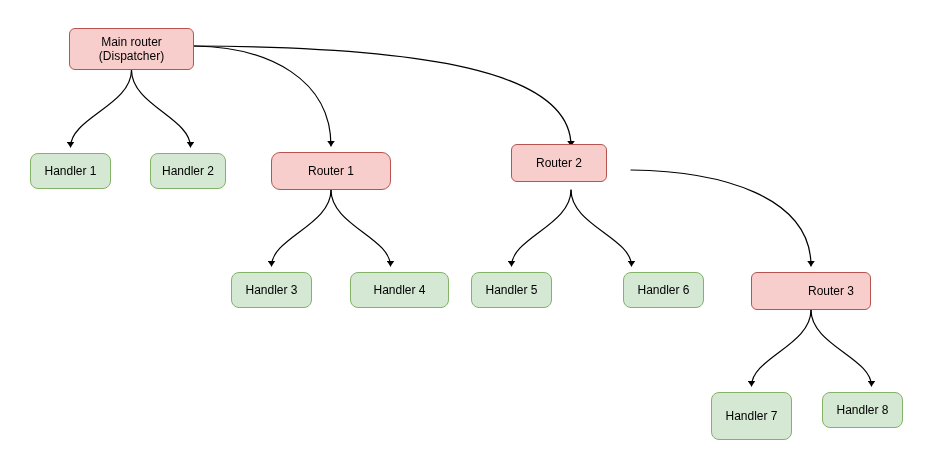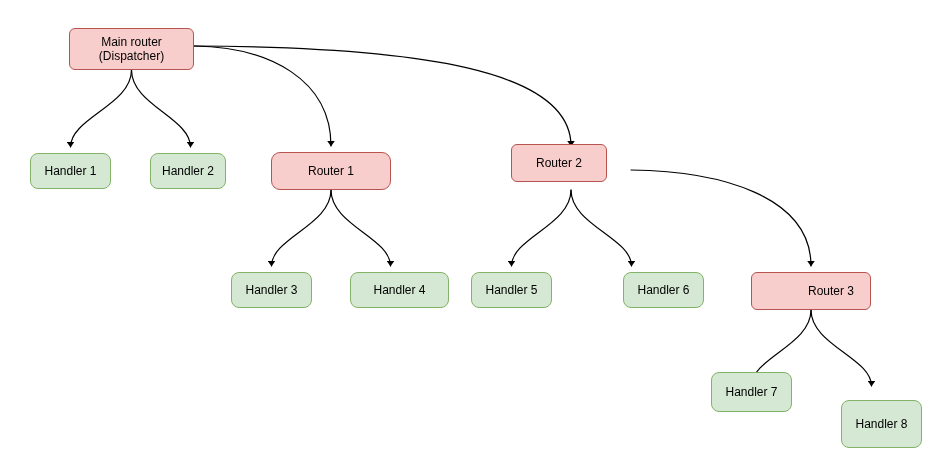--- a/index.html
+++ b/index.html
@@ -83,17 +83,17 @@
 (Dispatcher)</span></div>
       <div class="node node-handler" style="left: 30px; top: 153px; width: 81px; height: 36px;"><span class="node-label">Handler 1</span></div>
       <div class="node node-handler" style="left: 150px; top: 153px; width: 76px; height: 36px;"><span class="node-label">Handler 2</span></div>
       <div class="node node-router" style="left: 271px; top: 152px; width: 120px; height: 38px; border-radius: 9px;"><span class="node-label">Router 1</span></div>
       <div class="node node-router" style="left: 511px; top: 144px; width: 96px; height: 38px;"><span class="node-label">Router 2</span></div>
       <div class="node node-handler" style="left: 231px; top: 272px; width: 81px; height: 36px;"><span class="node-label">Handler 3</span></div>
       <div class="node node-handler" style="left: 350px; top: 272px; width: 99px; height: 36px;"><span class="node-label">Handler 4</span></div>
       <div class="node node-handler" style="left: 471px; top: 272px; width: 81px; height: 36px;"><span class="node-label">Handler 5</span></div>
       <div class="node node-handler" style="left: 591px; top: 272px; width: 81px; height: 36px; margin-left: 32px;"><span class="node-label">Handler 6</span></div>
       <div class="node node-router" style="left: 751px; top: 272px; width: 120px; height: 38px; padding-left: 40px;"><span class="node-label">Router 3</span></div>
-      <div class="node node-handler" style="left: 711px; top: 372px; width: 81px; height: 40px;"><span class="node-label">Handler 7</span></div>
-      <div class="node node-handler" style="left: 841px; top: 392px; width: 81px; height: 48px; margin-top: 8px;"><span class="node-label">Handler 8</span></div>
+      <div class="node node-handler" style="left: 711px; top: 392px; width: 81px; height: 48px;"><span class="node-label">Handler 7</span></div>
+      <div class="node node-handler" style="left: 822px; top: 392px; width: 81px; height: 36px;"><span class="node-label">Handler 8</span></div>
     </div>
 
 </div>
 
 </body></html>

